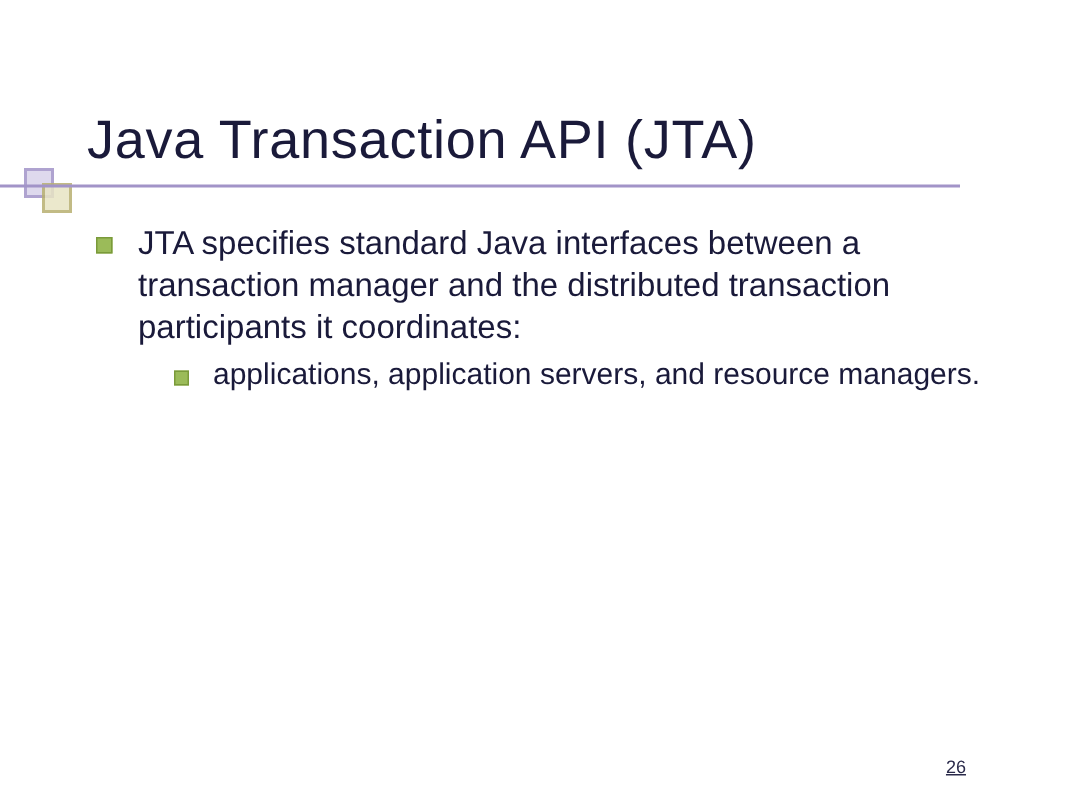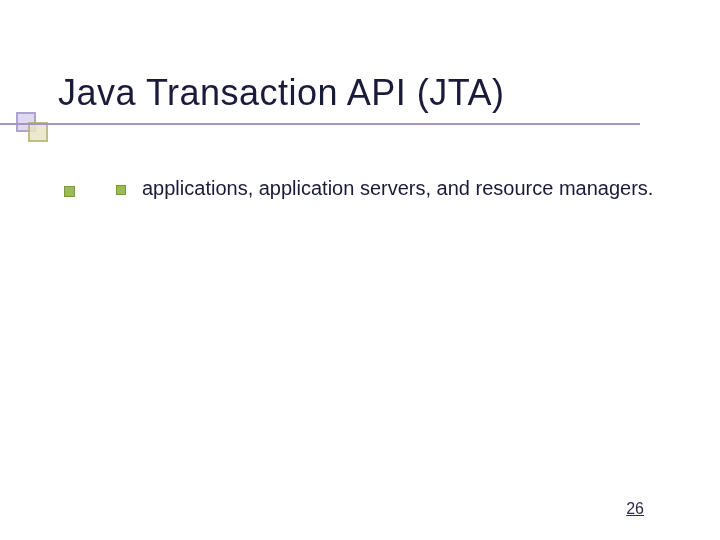--- a/index.html
+++ b/index.html
@@ -89,39 +89,39 @@
     left: 2px;
     top: 10px;
     width: 9px;
     height: 9px;
     background: #9bbb59;
     border: 1px solid #7a9a3a;
   }
   li.level2 {
     position: relative;
     padding-left: 28px;
-    margin-top: 28px;
+    margin-top: 6px;
     margin-left: 22px;
     font-size: 20px;
   }
   li.level2::before {
     content: "";
     position: absolute;
     left: 2px;
     top: 9px;
     width: 8px;
     height: 8px;
     background: #9bbb59;
     border: 1px solid #7a9a3a;
   }
   .page-number {
     position: absolute;
     right: 24px;
     bottom: 22px;
-    font-size: 16px;
+    font-size: 12px;
     color: #2a2a4a;
     text-decoration: underline;
   }
 </style>
 </head>
 <body>
 
 <div class="slide">
 
   <div class="title-wrap">
@@ -129,20 +129,21 @@
       <div class="deco-box deco-purple"></div>
       <div class="deco-box deco-olive"></div>
     </div>
     <h1 class="title">Java Transaction API (JTA)</h1>
   </div>
   <div class="underline"></div>
 
   <div class="body">
     <ul>
       <li class="level1">
+        <span>JTA specifies standard Java interfaces between a transaction manager and the distributed transaction participants it coordinates:</span>
         <ul>
           <li class="level2">
             <span> applications, application servers, and resource managers.</span>
           </li>
         </ul>
       </li>
     </ul>
   </div>
 
   <div class="page-number">26</div>

